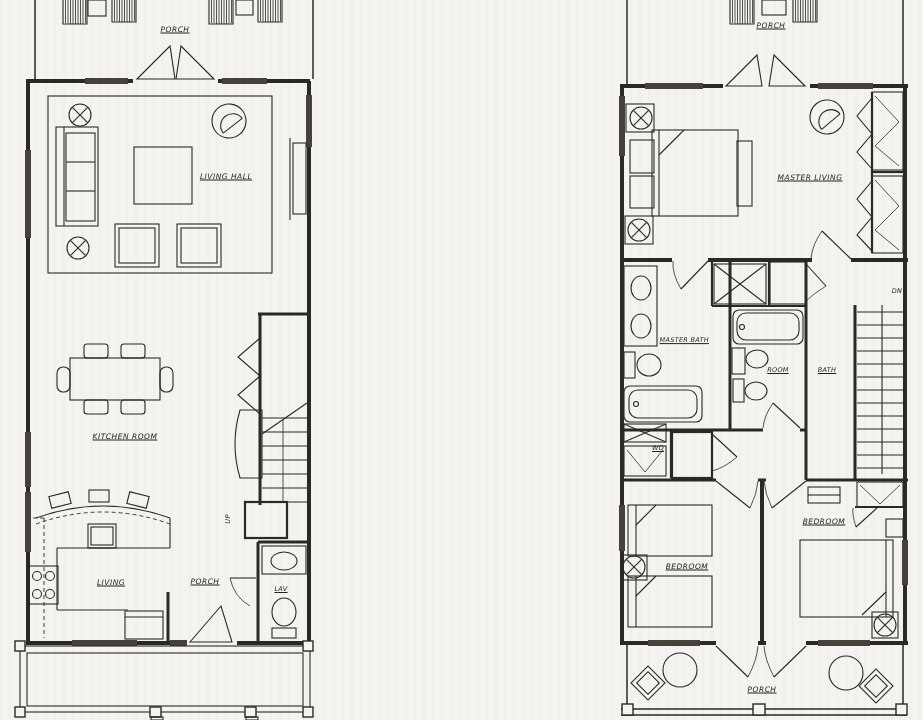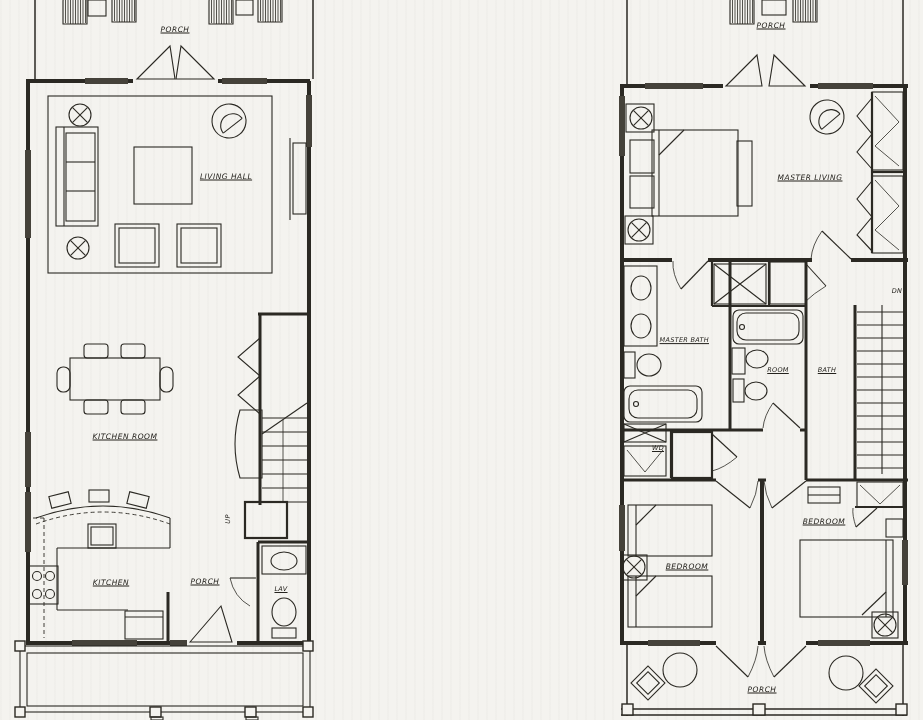--- a/index.html
+++ b/index.html
@@ -452,21 +452,21 @@
         <rect x="-12" y="-12" width="24" height="24"></rect>
             <rect x="-8" y="-8" width="16" height="16"></rect>
       </g>
     </g>
   </g>
 </svg>
 
 <div class="lbl" id="lbl-porch-1f" style="left:175px;top:29px">PORCH</div>
 <div class="lbl" style="left:226px;top:176px">LIVING HALL</div>
 <div class="lbl" style="left:125px;top:436px">KITCHEN ROOM</div>
-<div class="lbl" style="left:111px;top:582px">KITCHEN</div>
+<div class="lbl" style="left:111px;top:582px">LIVING</div>
 <div class="lbl" style="left:205px;top:581px">PORCH</div>
 <div class="lbl sm" style="left:281px;top:589px">LAV</div>
 <div class="lbl sm nou" id="lbl-up" style="left:228px;top:519px">UP</div>
 
 <div class="lbl" style="left:771px;top:25px">PORCH</div>
 <div class="lbl" style="left:810px;top:177px">MASTER LIVING</div>
 <div class="lbl sm" id="lbl-master-bath" style="left:684px;top:341px">MASTER BATH</div>
 <div class="lbl sm" style="left:778px;top:370px">ROOM</div>
 <div class="lbl sm" style="left:827px;top:370px">BATH</div>
 <div class="lbl sm nou" style="left:897px;top:291px">DN</div>

